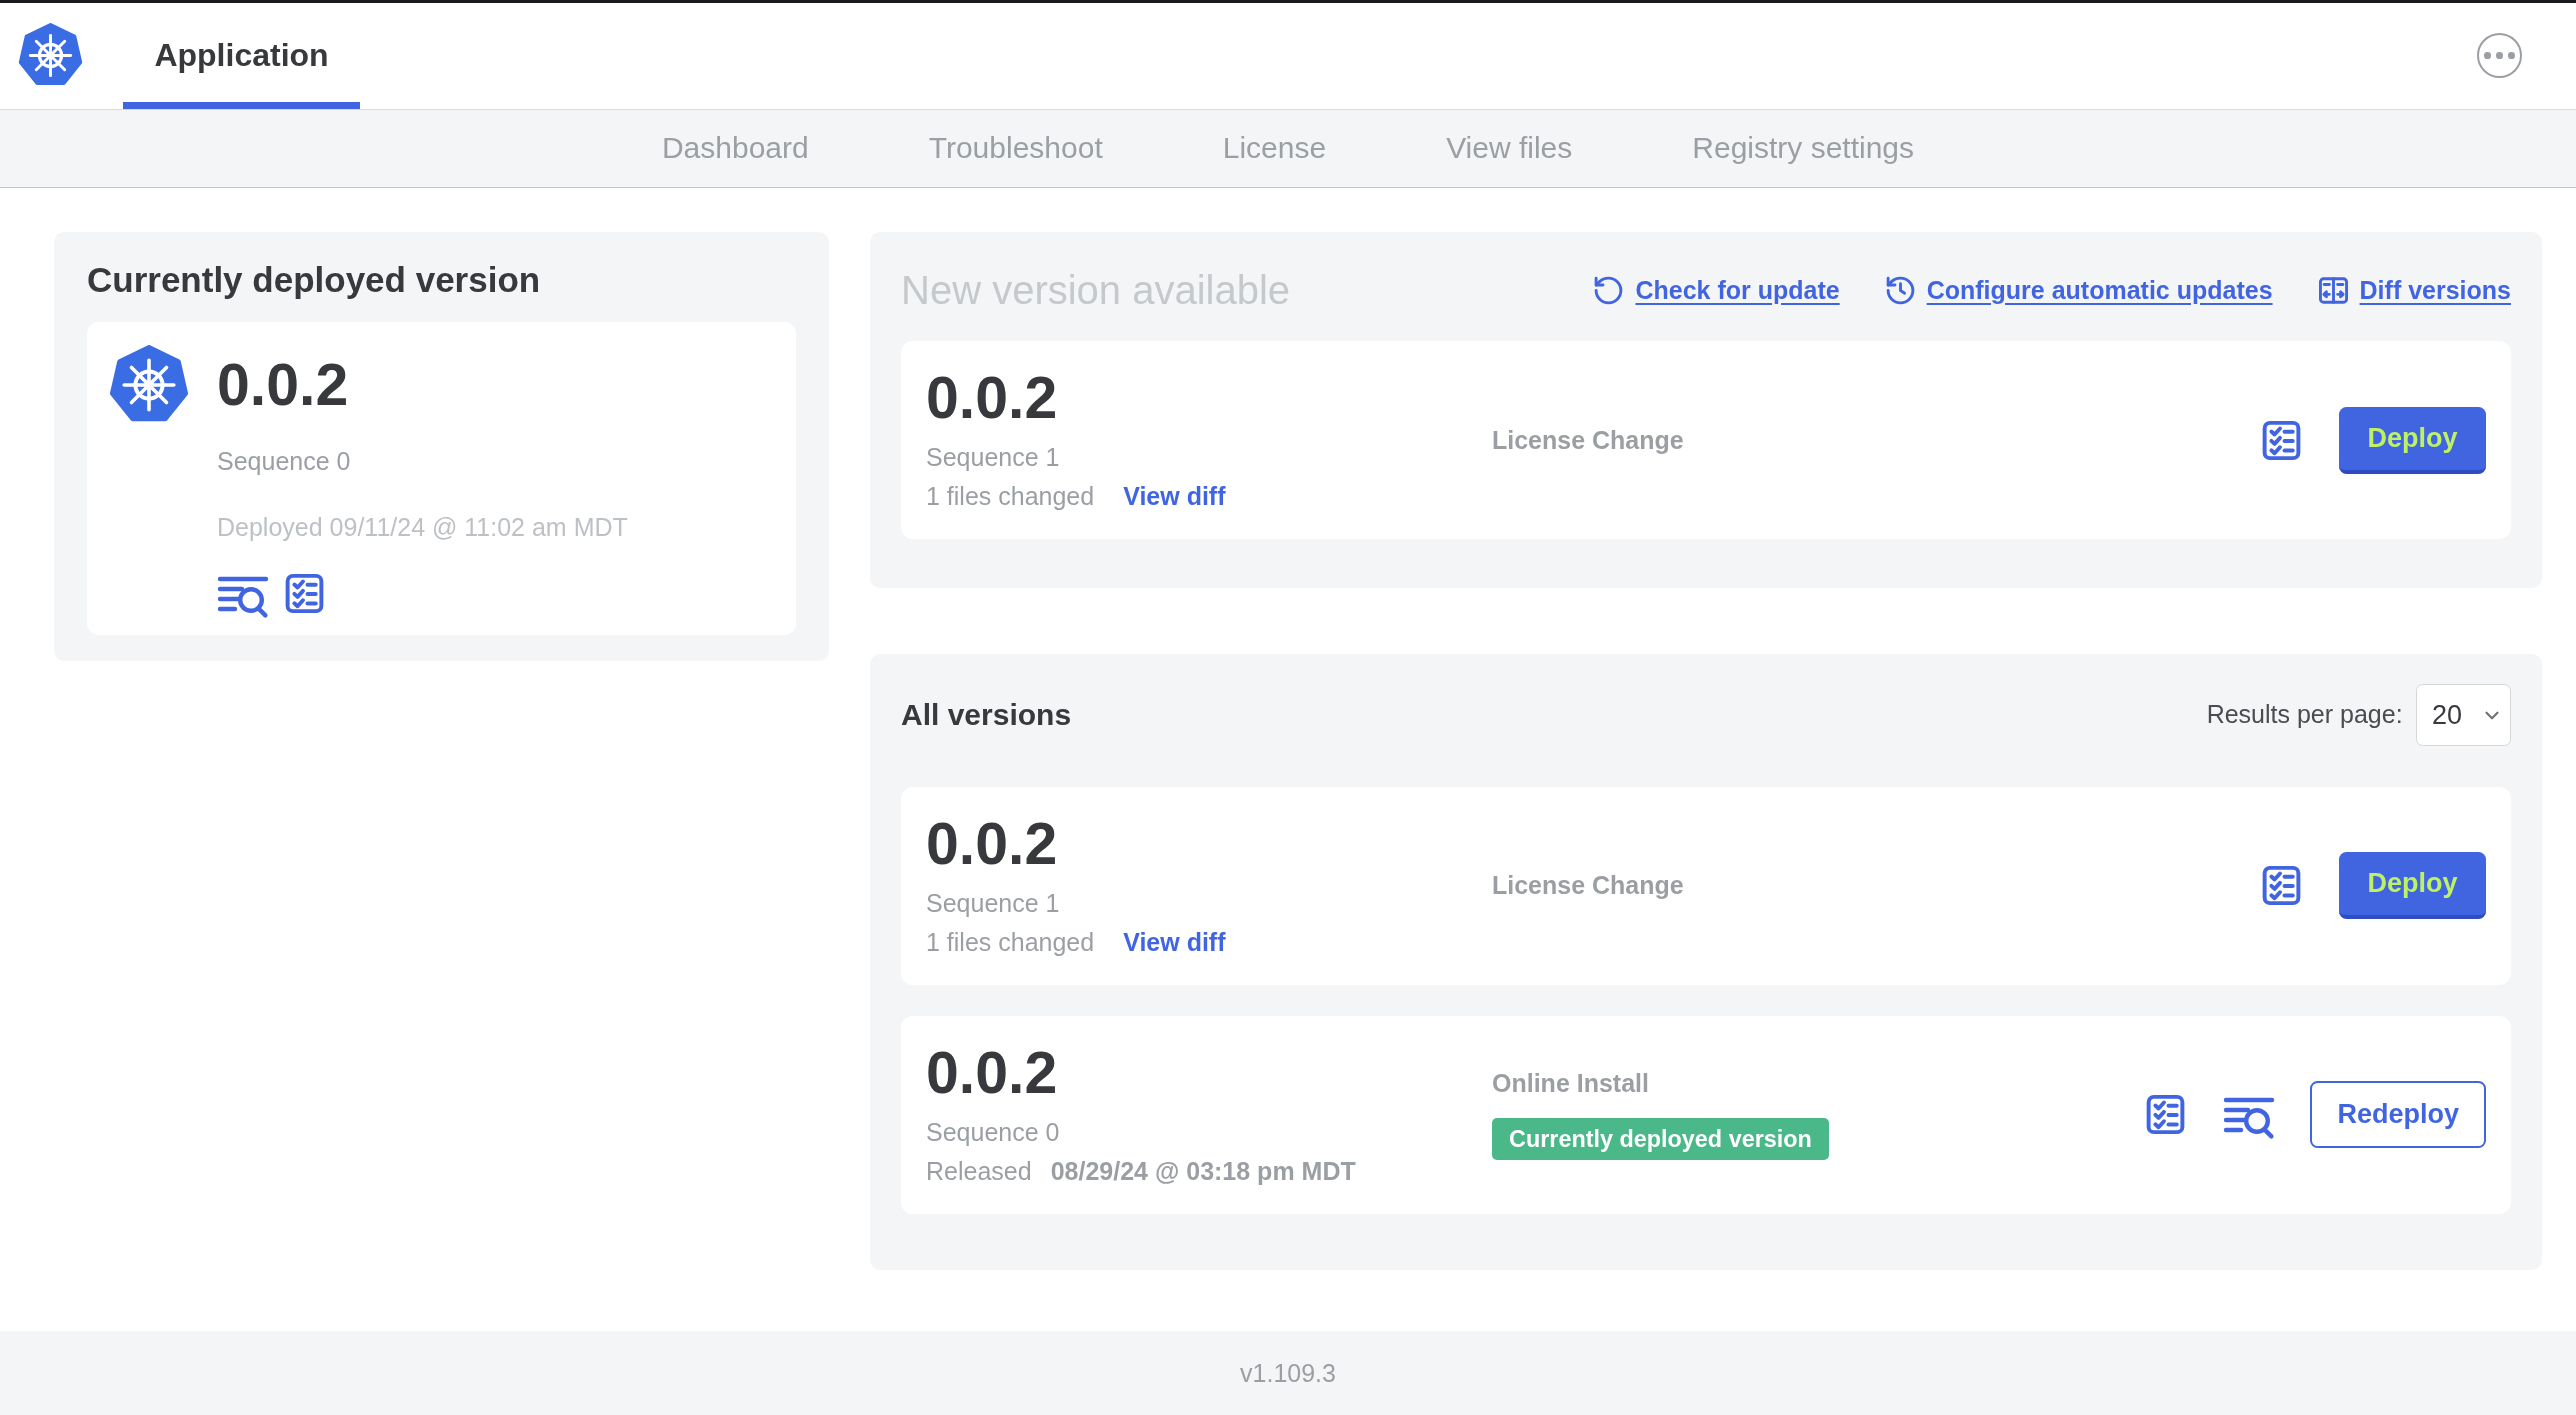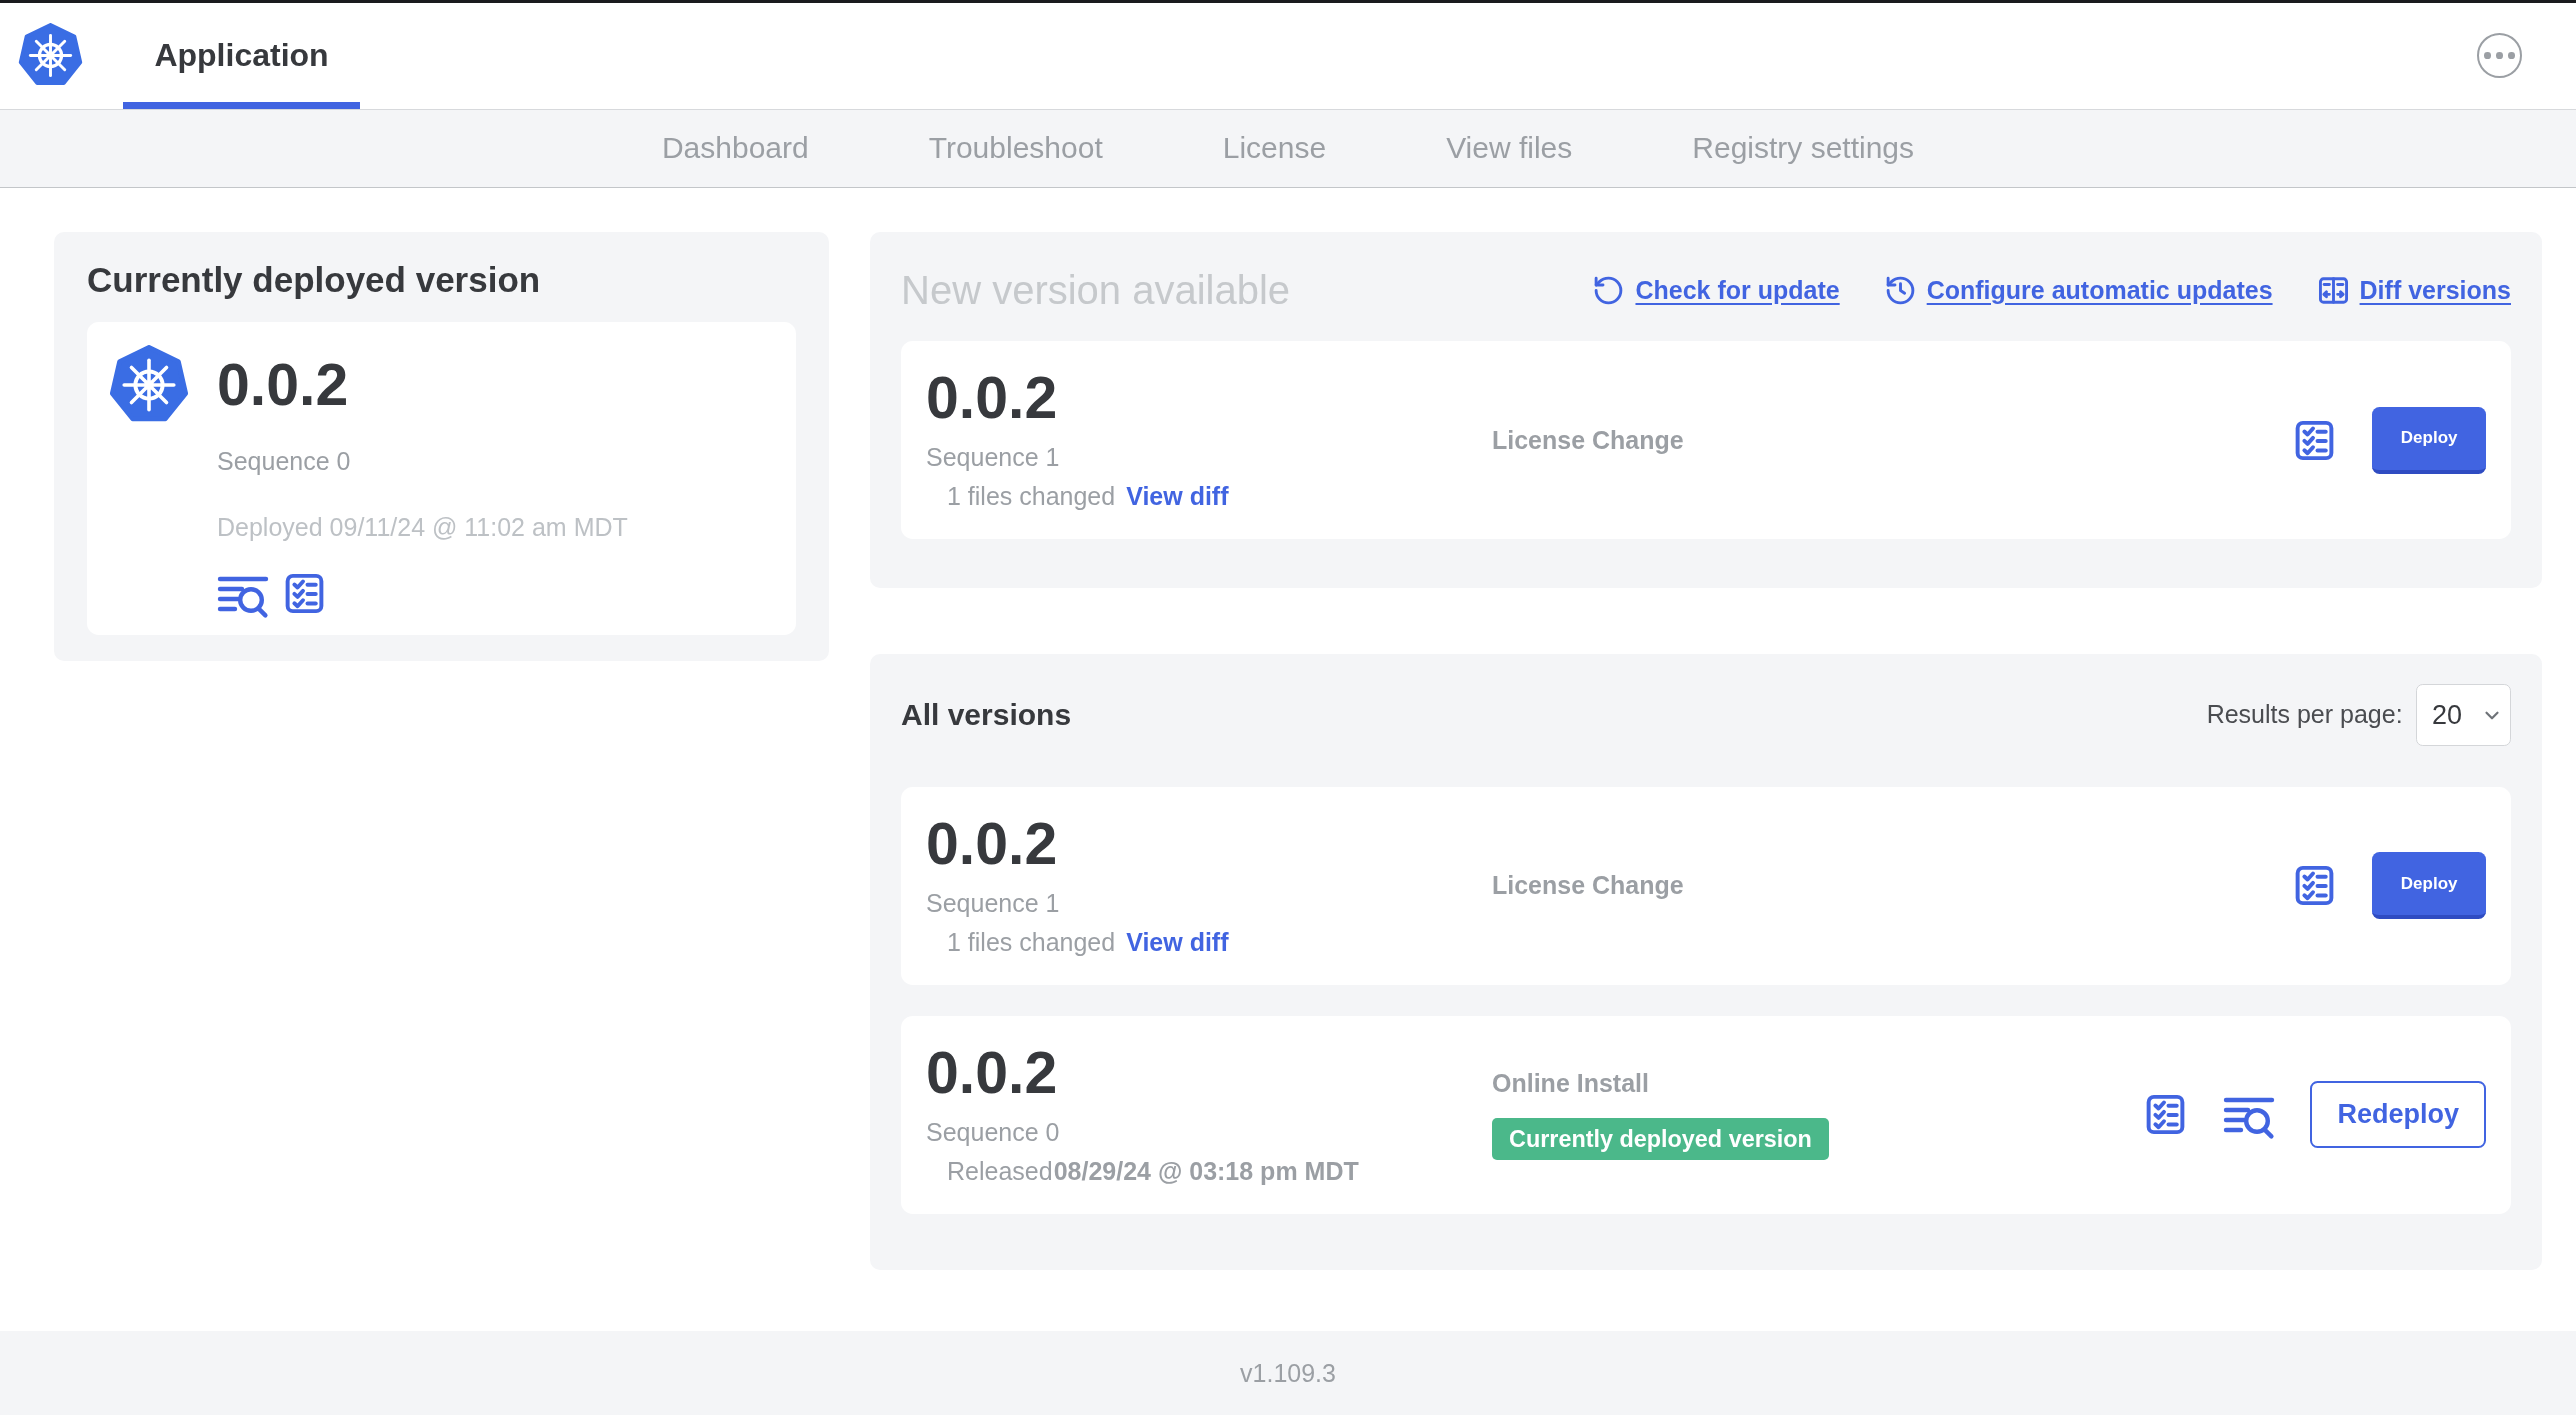--- a/index.html
+++ b/index.html
@@ -47,29 +47,29 @@
   .muted-title { font-size:40px; font-weight:500; color:#c6c9cc; }
   .head-actions { display:flex; align-items:center; gap:44px; }
   .action-link { display:flex; align-items:center; gap:10px; color:#4164e1; font-size:25px; font-weight:600; cursor:pointer; }
   .action-link .lbl { text-decoration:underline; text-underline-offset:4.2px; }
   .icon-38 { width:33px; height:33px; color:#4164e1; }
 
   .vrow { background:#fff; border-radius:11.7px; height:198px; padding:25px; display:flex; align-items:center; }
   .v-left { width:566px; }
   .v-num { font-size:59px; font-weight:700; line-height:1; }
   .v-seq { margin-top:15px; font-size:25px; color:#9b9fa4; }
-  .v-files { margin-top:10px; font-size:25px; color:#9b9fa4; display:flex; gap:11px; align-items:baseline;margin-left:21px; }
+  .v-files { margin-top:10px; font-size:25px; color:#9b9fa4; display:flex; gap:29px; align-items:baseline; }
   .link { color:#4164e1; font-weight:600; text-underline-offset:4.2px; cursor:pointer; }
   .v-mid { flex:1; }
   .v-source { font-size:25px; font-weight:700; color:#9b9fa4; }
   .badge { display:inline-block; margin-top:20px; background:#4bb88a; color:#fff; font-size:23.4px; font-weight:600; padding:7.5px 17px; border-radius:5px; }
   .v-right { display:flex; align-items:center; gap:35px; }
   .icon-54 { width:45px; height:45px; color:#4164e1; cursor:pointer; }
   .icon-logs { width:52px; height:45px; color:#4164e1; cursor:pointer; }
-  .btn-primary { background:#4164e1; color:#ffffff; border:none; border-bottom:4.2px solid #2f4cc2; border-radius:7.5px; height:67px; padding:0 28.5px; font-size:17px; font-weight:700; font-family:inherit; cursor:pointer; }
+  .btn-primary { background:#4164e1; color:#bef264; border:none; border-bottom:4.2px solid #2f4cc2; border-radius:7.5px; height:67px; padding:0 28.5px; font-size:27px; font-weight:700; font-family:inherit; cursor:pointer; }
   .btn-outline { background:#fff; color:#4164e1; border:2.5px solid #4164e1; border-radius:7.5px; height:67px; padding:0 25px; font-size:27px; font-weight:700; font-family:inherit; cursor:pointer; }
 
   .av-panel { height:616px; padding:30px 31px; }
   .av-title { margin:0; font-size:30px; font-weight:700; color:#37393d; }
   .rpp { display:flex; align-items:center; gap:13.4px; font-size:25px; color:#4a4c50; }
   .select-wrap { position:relative; }
   .select-wrap select { appearance:none; -webkit-appearance:none; width:95px; height:62px; background:#fff; border:1.7px solid #d4d6d9; border-radius:6.7px; font-size:27px; font-family:inherit; color:#37393d; padding:0 30px 0 15px; cursor:pointer; }
   .chev { position:absolute; right:8.4px; top:50%; transform:translateY(-50%); width:22px; height:22px; color:#6f7378; pointer-events:none; }
   .av-panel .panel-head { margin-bottom:41px; }
   .av-rows .vrow + .vrow { margin-top:31px; }

